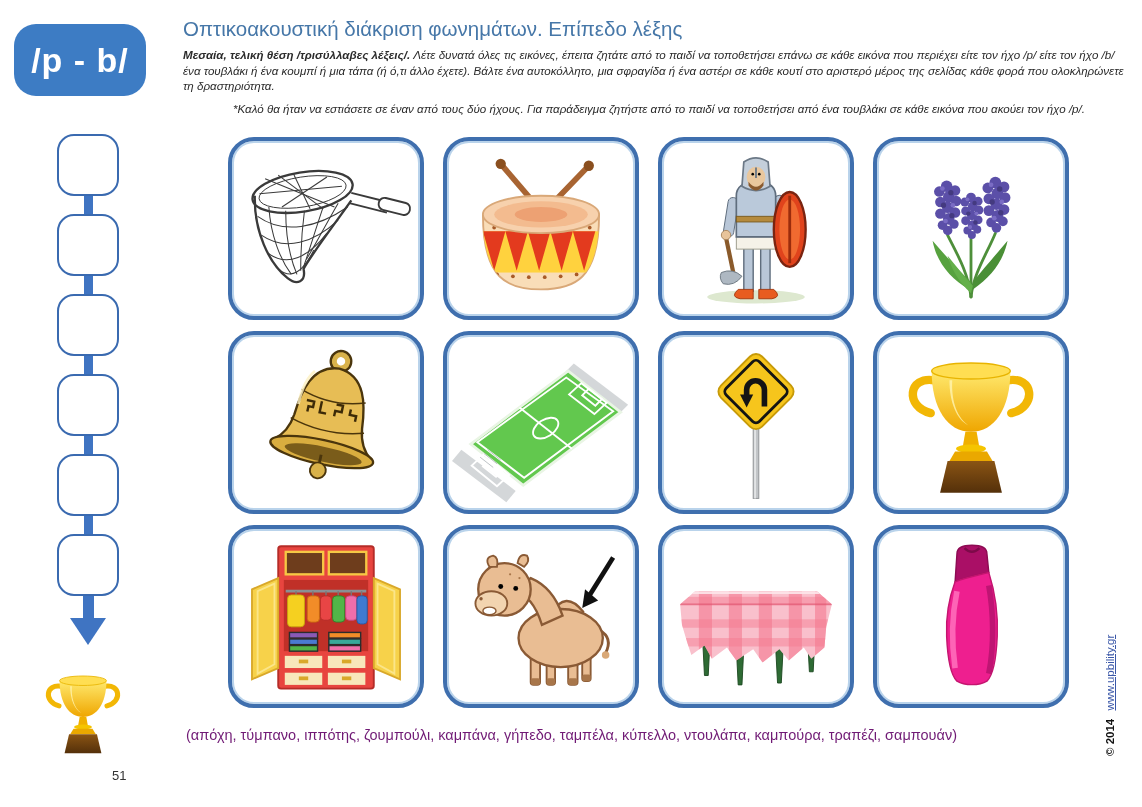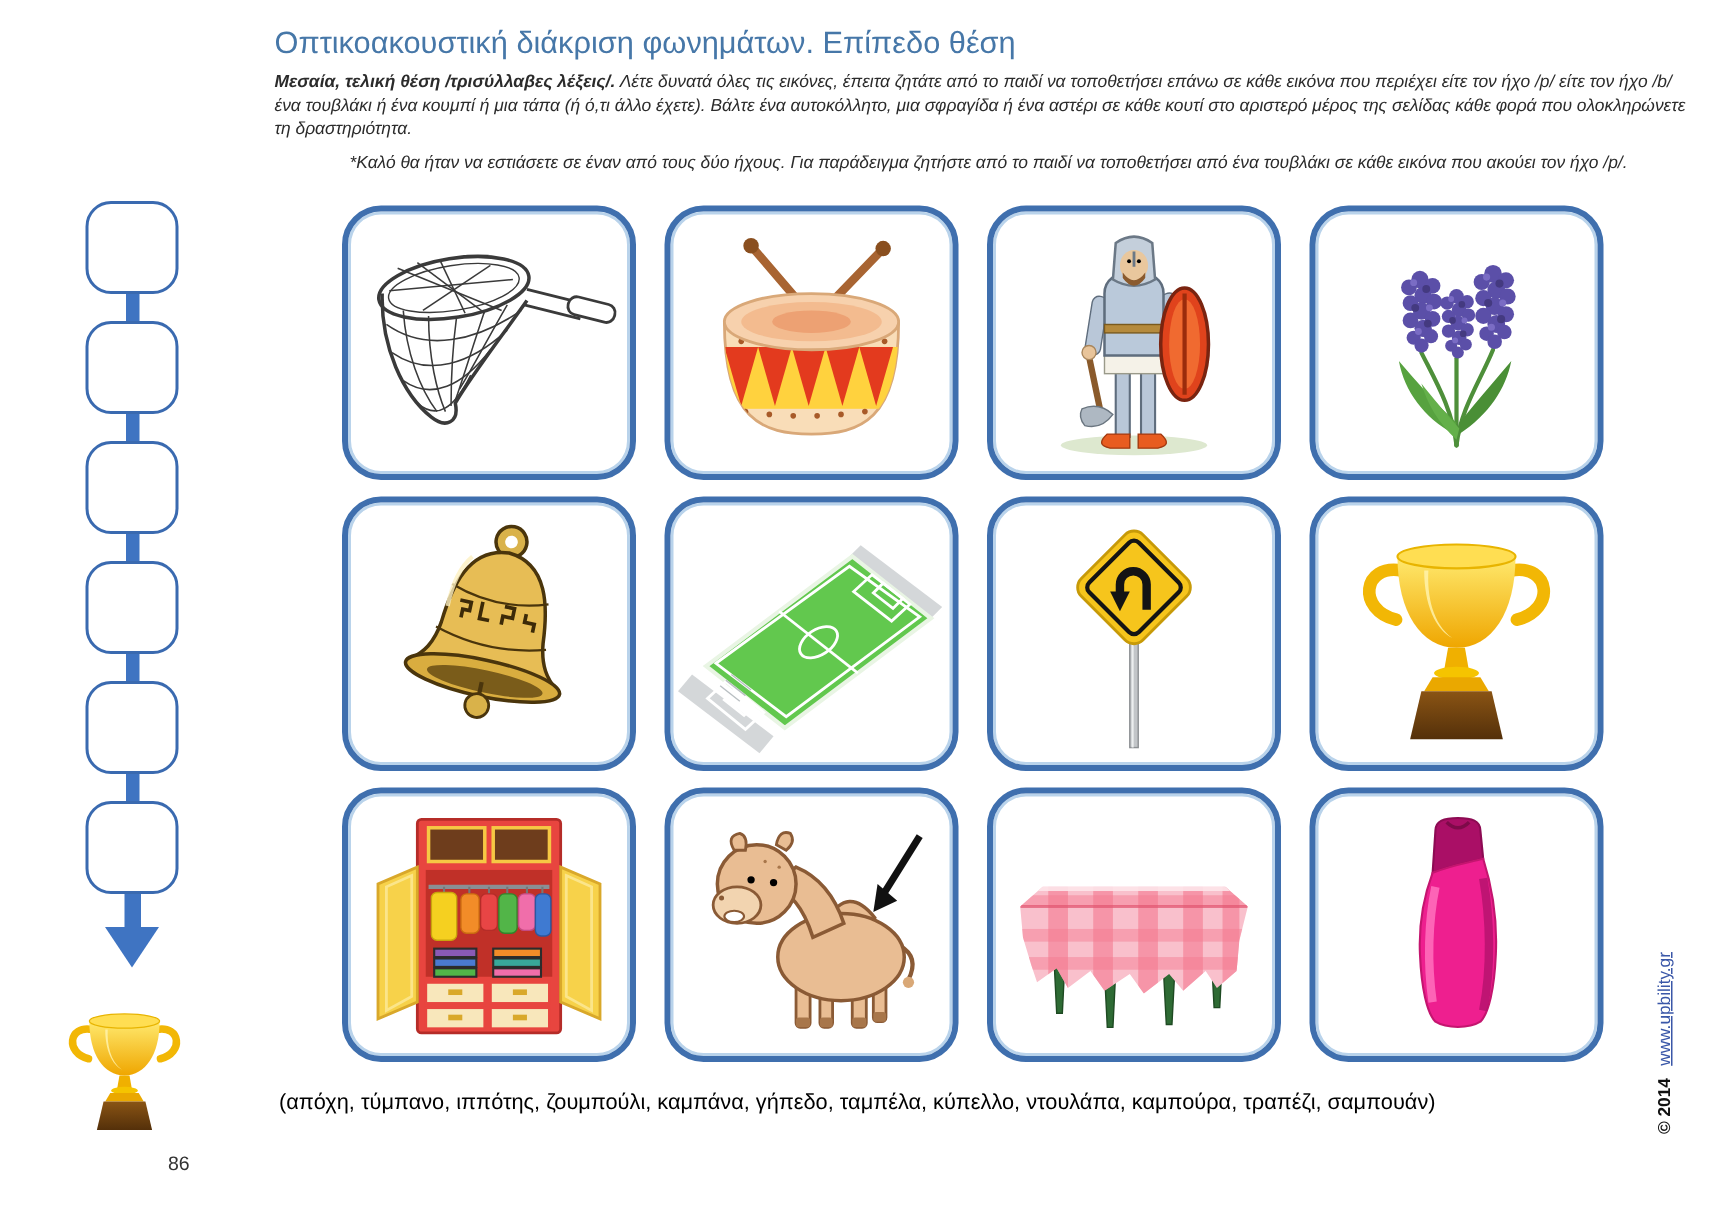--- a/index.html
+++ b/index.html
@@ -33,21 +33,21 @@
 
   
   .grid{position:absolute;left:228px;top:137px;display:grid;
         grid-template-columns:repeat(4,196px);grid-auto-rows:183px;
         column-gap:19px;row-gap:11px;}
   .card{background:#fff;border:4px solid #3f6fae;border-radius:26px;
         box-shadow:inset 0 0 0 2px #b9d3eb;display:flex;align-items:center;
         justify-content:center;padding:5px;box-sizing:border-box;}
   .card svg{width:100%;height:100%;}
 
-  .caption{position:absolute;left:186px;top:727px;font-size:14.5px;color:#000000;}
+  .caption{position:absolute;left:186px;top:727px;font-size:14.5px;color:#701a75;}
 
   
   .credit{position:absolute;left:1104px;top:756px;transform:rotate(-90deg);
           transform-origin:0 0;white-space:nowrap;font-size:11.5px;}
   .credit .c{font-weight:bold;color:#111;}
   .credit .w{color:#3a57a8;text-decoration:underline;margin-left:5px;}
 </style>
 </head>
 <body>
 
@@ -97,20 +97,23 @@
         <circle cx="-4" cy="2" r="2.2"></circle>
           <circle cx="6" cy="18" r="2.2"></circle>
           <circle cx="-1" cy="33" r="2.2"></circle>
       </g>
     </g>
   </defs>
 </svg>
 
 <div class="page">
 
+  <div class="badge">
+    <span>/p - b/</span>
+  </div>
 
   <div class="track">
     <div class="box"></div>
       <div class="link"></div>
     <div class="box"></div>
       <div class="link"></div>
     <div class="box"></div>
       <div class="link"></div>
     <div class="box"></div>
       <div class="link"></div>
@@ -119,23 +122,23 @@
     <div class="box"></div>
     <div class="arrow-shaft"></div>
     <div class="arrow-head"></div>
   </div>
 
   <div class="mini-trophy">
     <svg viewBox="0 0 190 170">
         <use href="#g-trophy"></use>
       </svg>
   </div>
-  <div class="page-num">86</div>
-
-  <div class="title">Οπτικοακουστική διάκριση φωνημάτων. Επίπεδο θέση</div>
+  <div class="page-num">51</div>
+
+  <div class="title">Οπτικοακουστική διάκριση φωνημάτων. Επίπεδο λέξης</div>
 
   <div class="instructions">
     <div>
       <span class="lead">Μεσαία, τελική θέση /τρισύλλαβες λέξεις/.</span><span> Λέτε δυνατά όλες τις εικόνες, έπειτα ζητάτε από το παιδί να τοποθετήσει επάνω σε κάθε εικόνα που περιέχει είτε τον ήχο /p/ είτε τον ήχο /b/ ένα τουβλάκι ή ένα κουμπί ή μια τάπα  (ή ό,τι άλλο έχετε). Βάλτε ένα αυτοκόλλητο, μια σφραγίδα ή ένα αστέρι σε κάθε κουτί στο αριστερό μέρος της σελίδας κάθε φορά που ολοκληρώνετε τη δραστηριότητα.</span>
     </div>
     <div class="note">*Καλό θα ήταν να εστιάσετε σε έναν από τους δύο ήχους. Για παράδειγμα ζητήστε από το παιδί να τοποθετήσει από ένα τουβλάκι σε κάθε εικόνα που ακούει τον ήχο /p/.</div>
   </div>
 
   <div class="grid">
 

